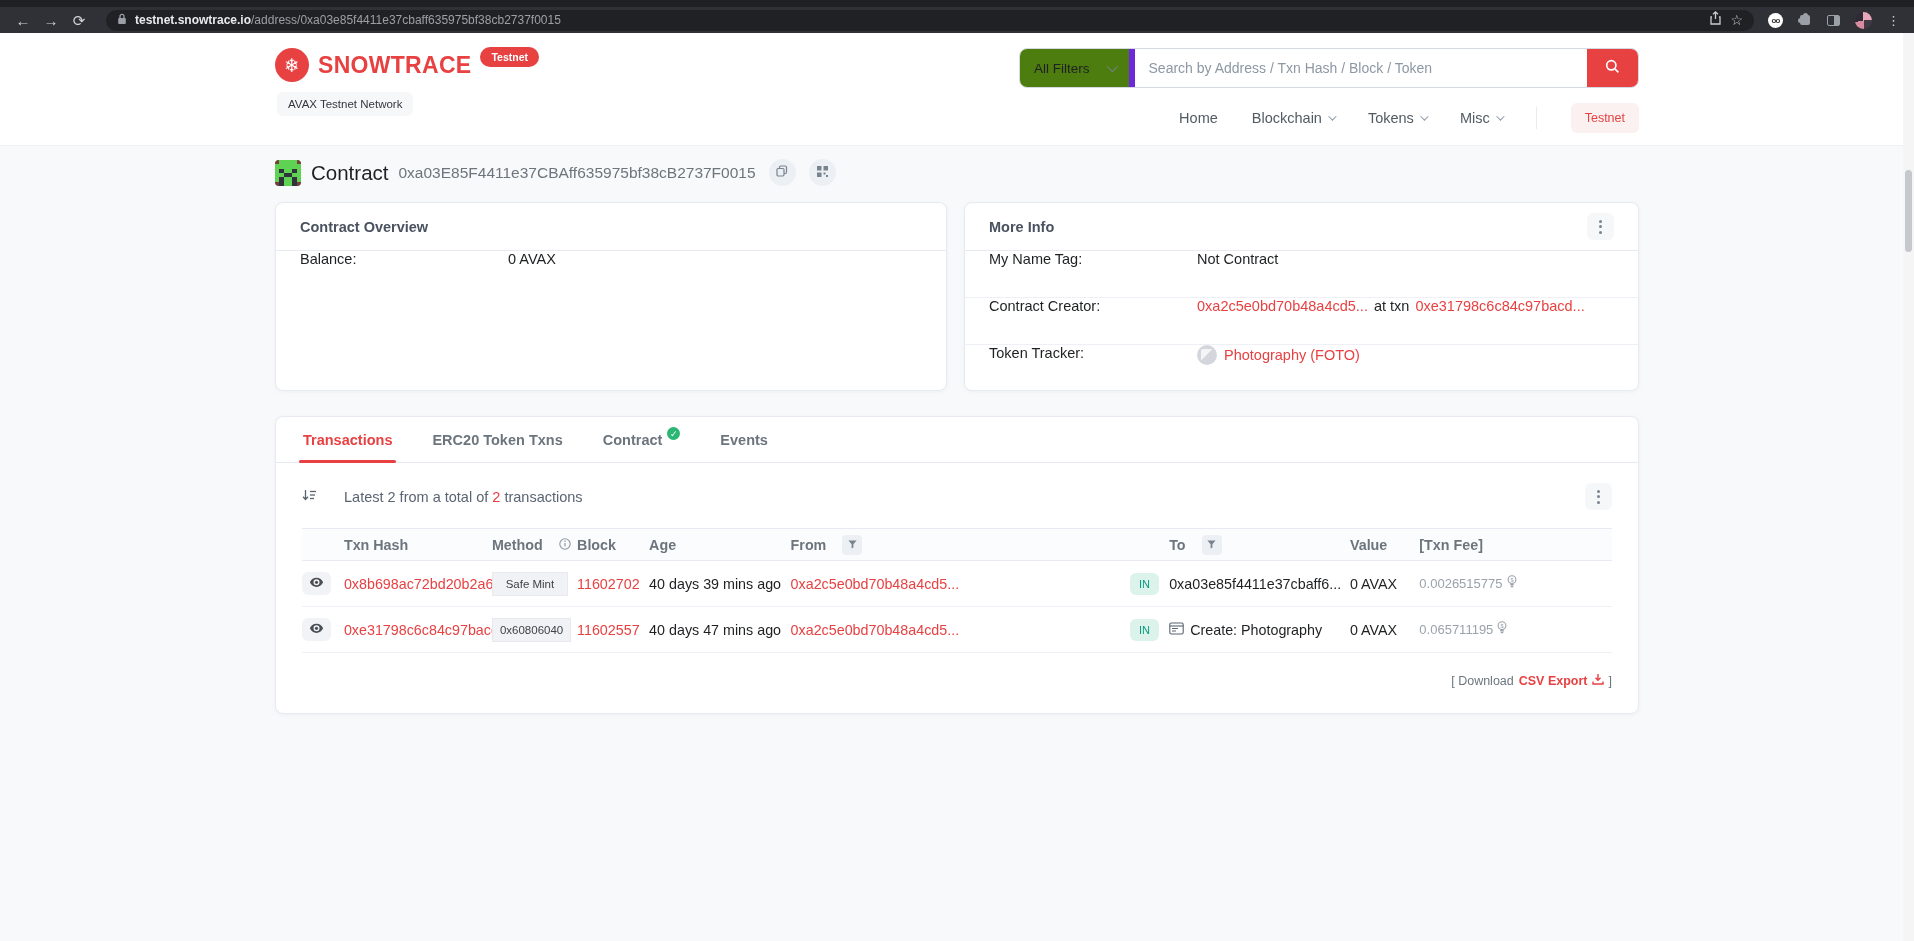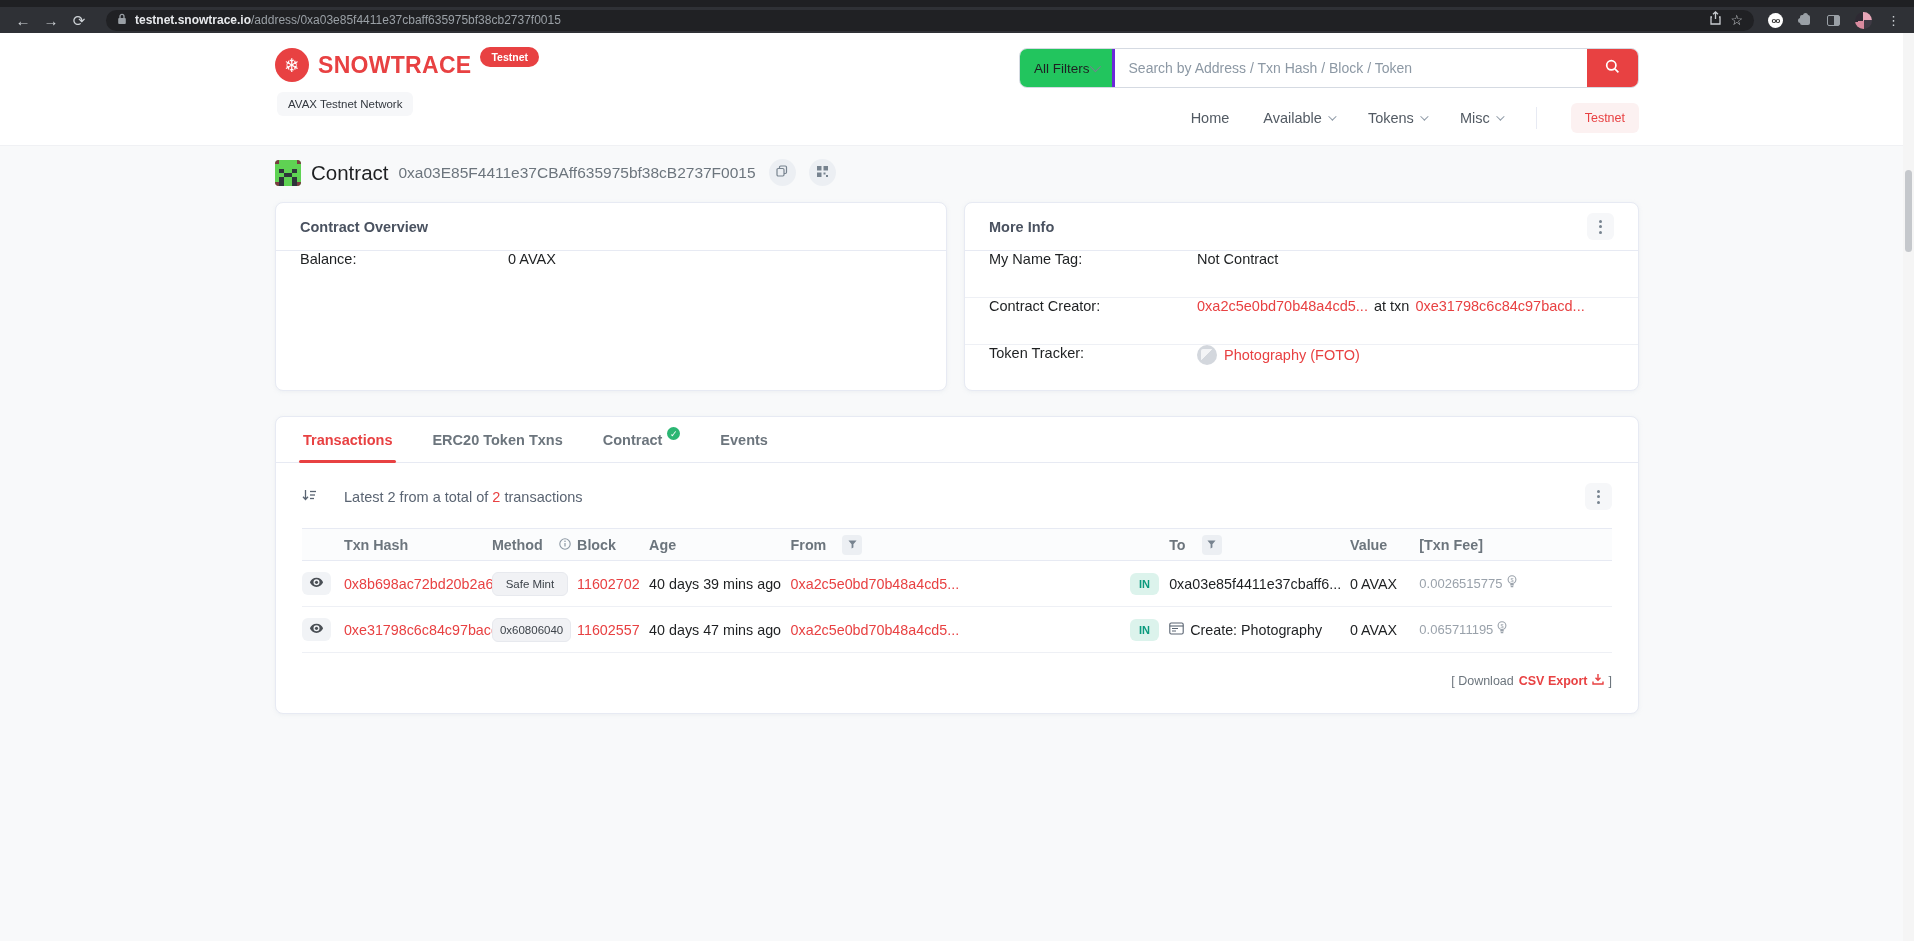--- a/index.html
+++ b/index.html
@@ -32,21 +32,21 @@
   .container{width:1364px;margin:0 auto}
   .site-header{background:#fff;padding:15px 0 12px;border-bottom:1px solid #f0f1f4}
   .hdr{display:flex;justify-content:space-between;align-items:flex-start}
   .brand-row{display:flex;align-items:center;gap:9px}
   .logo-circle{width:34px;height:34px;border-radius:50%;background:#e84142;color:#fff;display:flex;align-items:center;justify-content:center;font-size:19px}
   .brand-name{font-size:23px;font-weight:bold;color:#e84142;letter-spacing:.3px}
   .brand-badge{background:#e84142;color:#fff;font-size:10.5px;font-weight:bold;padding:4px 11px;border-radius:11px;transform:translateY(-8px)}
   .network-pill{display:inline-block;margin-top:10px;margin-left:2px;background:#f6f7f9;border-radius:6px;padding:6px 11px;font-size:11.5px;color:#33383f}
   .hdr-right{display:flex;flex-direction:column;align-items:flex-end}
   .search-bar{width:620px;height:40px;display:flex;align-items:stretch;background:#fff;border:1px solid #d5dae2;border-radius:8px;overflow:hidden}
-  .filter-btn{display:flex;align-items:center;padding:0 14px;background:#22c55e;border:none;border-right:3px solid #6d28d9;font-size:13.5px;color:#1e2022}
+  .filter-btn{display:flex;align-items:center;gap:17px;padding:0 14px;background:#4d7c0f;border:none;border-right:6px solid #6d28d9;font-size:13.5px;color:#1e2022}
   .chev{display:inline-block;width:8px;height:8px;border-right:1.6px solid #77838f;border-bottom:1.6px solid #77838f;transform:rotate(45deg) translateY(-2px)}
   .search-input{flex:1;border:none;outline:none;padding:0 14px;font-size:14px;color:#1e2022;min-width:0}
   .search-input::placeholder{color:#8c98a4}
   .search-btn{width:51px;background:#e84142;border:none;display:flex;align-items:center;justify-content:center}
   .main-nav{display:flex;align-items:center;gap:34px;margin-top:15px;font-size:14.5px;color:#525a63}
   .nav-link{display:flex;align-items:center;gap:6px}
   .nav-chev{display:inline-block;width:6px;height:6px;border-right:1.4px solid #8c98a4;border-bottom:1.4px solid #8c98a4;transform:rotate(45deg) translateY(-2px)}
   .nav-divider{width:1px;height:22px;background:#e7eaf3}
   .testnet-btn{background:#fcf1f1;color:#e84142;border:none;border-radius:6px;font-size:12.5px;padding:8px 14px}
 
@@ -90,22 +90,22 @@
   .summary-text{display:flex;align-items:center;gap:27px;font-size:14.5px;color:#5a6472}
   .red-count{color:#e84142}
 
   table.tx-table{width:100%;border-collapse:collapse;table-layout:fixed;font-size:14.3px;color:#1e2022}
   .tx-table th{font-weight:bold;color:#6c757d;text-align:left;height:32px;background:#fbfcfd;border-top:1px solid #e7eaf3;border-bottom:1px solid #e7eaf3;white-space:nowrap}
   .tx-table td{height:46px;border-bottom:1px solid #eef0f5;vertical-align:middle;white-space:nowrap;overflow:hidden}
   .th-inner{display:flex;align-items:center;gap:16px}
   .age-th{color:#e84142}
   .filter-chip{width:20px;height:20px;border-radius:4px;background:#eceff3;border:none;display:inline-flex;align-items:center;justify-content:center}
   .eye-btn{width:29px;height:23px;border-radius:6px;background:#f1f3f6;border:none;display:flex;align-items:center;justify-content:center}
-  .method-badge{display:inline-block;min-width:76px;text-align:center;background:#f1f2f5;border:1px solid #e7e9ee;border-radius:6px;padding:5px 7px;font-size:11.5px;color:#3d434a}
-  .in-badge{display:inline-block;background:#dcf3ec;color:#0a9a7d;font-size:11px;font-weight:bold;padding:5px 9px;border-radius:6px}
+  .method-badge{display:inline-block;min-width:76px;text-align:center;background:#f1f2f5;border:1px solid #e7e9ee;border-radius:0;padding:5px 7px;font-size:11.5px;color:#3d434a}
+  .in-badge{display:inline-block;background:#dcf3ec;color:#0a9a7d;font-size:11px;font-weight:normal;padding:5px 9px;border-radius:6px}
   .to-cell{display:flex;align-items:center;gap:6px}
   .fee-cell{color:#9aa2ab;font-size:13px}
   .fee-inner{display:flex;align-items:center;gap:4px}
 
   .csv-row{display:flex;justify-content:flex-end;align-items:center;gap:5px;margin-top:20px;font-size:12.5px;color:#6c757d}
   .csv-link{color:#e84142;font-weight:bold;display:flex;align-items:center;gap:4px}
 
   
   .scroll-track{position:absolute;top:33px;right:0;bottom:0;width:11px;background:#f5f5f5}
   .scroll-thumb{position:absolute;top:137px;left:2px;right:2px;height:82px;background:#c5c8cc;border-radius:5px}
@@ -168,21 +168,21 @@
                 <line x1="9.9" y1="9.9" x2="13.4" y2="13.4" stroke="#fff" stroke-width="1.7"></line>
               </svg>
           </span>
         </button>
       </div>
       <nav class="main-nav">
         <a class="nav-link">
             <span>Home</span>
           </a>
         <a class="nav-link">
-            <span>Available</span>
+            <span>Blockchain</span>
             <span class="nav-chev"></span>
           </a>
         <a class="nav-link">
             <span>Tokens</span>
             <span class="nav-chev"></span>
           </a>
         <a class="nav-link">
             <span>Misc</span>
             <span class="nav-chev"></span>
           </a>

